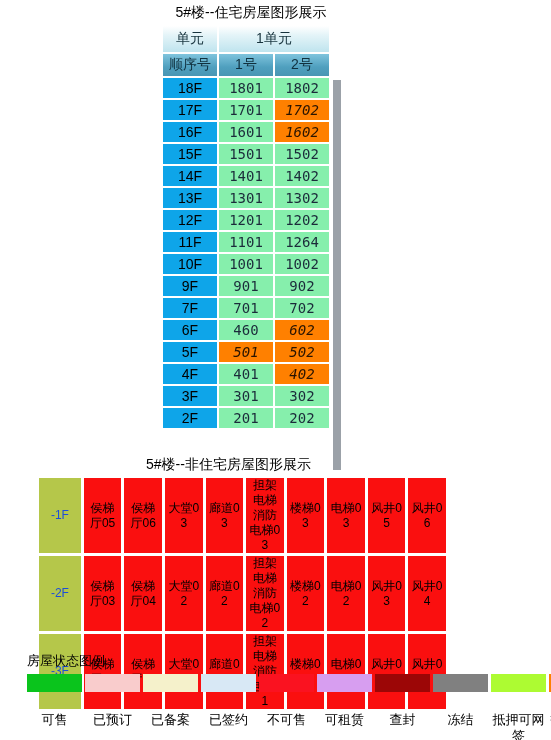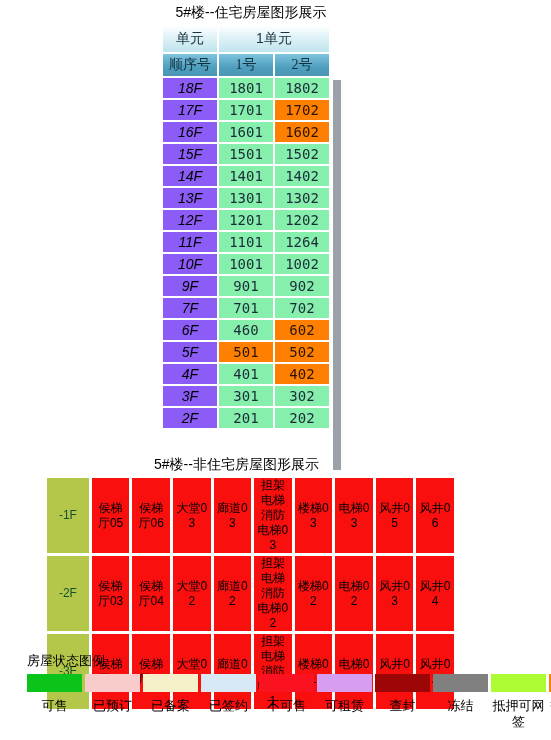--- a/index.html
+++ b/index.html
@@ -59,74 +59,73 @@
     color: #17333d;
     height: 26px !important;
     font-size: 12.5px;
   }
   .hdr-no {
     background: linear-gradient(to bottom, #7fc4dd 0%, #4f9fbe 60%, #4a96b4 100%);
     font-weight: bold;
     color: #10303e;
     height: 22px !important;
     font-size: 12.5px;
-    font-family: Liberation Serif, serif;
   }
   .floor-cell {
-    background: #8b5cf6;
+    background: #0ea5e9;
     color: #000;
     width: 52px;
     font-size: 12px;
-    font-style: italic;
   }
   .room-cell {
     background: #86efac;
     color: #1b2b3a;
     width: 56px;
     font-family: "DejaVu Sans Mono", "Liberation Mono", monospace;
     font-size: 12px;
   }
   .room-cell.st-orange {
     background: #ff8000;
     color: #2a1400;
+    font-style: italic;
   }
   .scrollbar-strip {
     position: absolute;
     top: 56px;
     left: 172px;
     width: 8px;
     height: 390px;
     background: #9ba1a8;
   }
 
   
   .nonres-section {
     position: absolute;
-    left: 16px;
+    left: 8px;
     top: 452px;
     width: 441px;
   }
   table.nonres-table {
     border-collapse: separate;
     border-spacing: 3px 3px;
     margin: 2px 0 0 28px;
     table-layout: fixed;
   }
   table.nonres-table td {
     padding: 0 1px;
     text-align: center;
     vertical-align: middle;
     height: 58px;
     font-size: 12px;
     line-height: 15px;
     word-break: break-all;
   }
   td.nr-floor {
     background: #b5c74a;
-    color: #14532d;
+    color: #1d4ed8;
     width: 50px;
   }
   td.nr-room {
     background: #fa0f0f;
     color: #000;
     width: 43px;
   }
 
   
   .legend {
@@ -152,21 +151,21 @@
   }
   .legend-swatch {
     height: 18px;
     width: 55px;
     display: block;
   }
   .legend-label {
     display: block;
     font-size: 13px;
     line-height: 16px;
-    margin-top: 6px;
+    margin-top: 20px;
     color: #000;
     white-space: pre-line;
   }
 </style>
 </head>
 <body>
 
 <div class="res-section">
   <div class="section-title">5#楼--住宅房屋图形展示</div>
 

